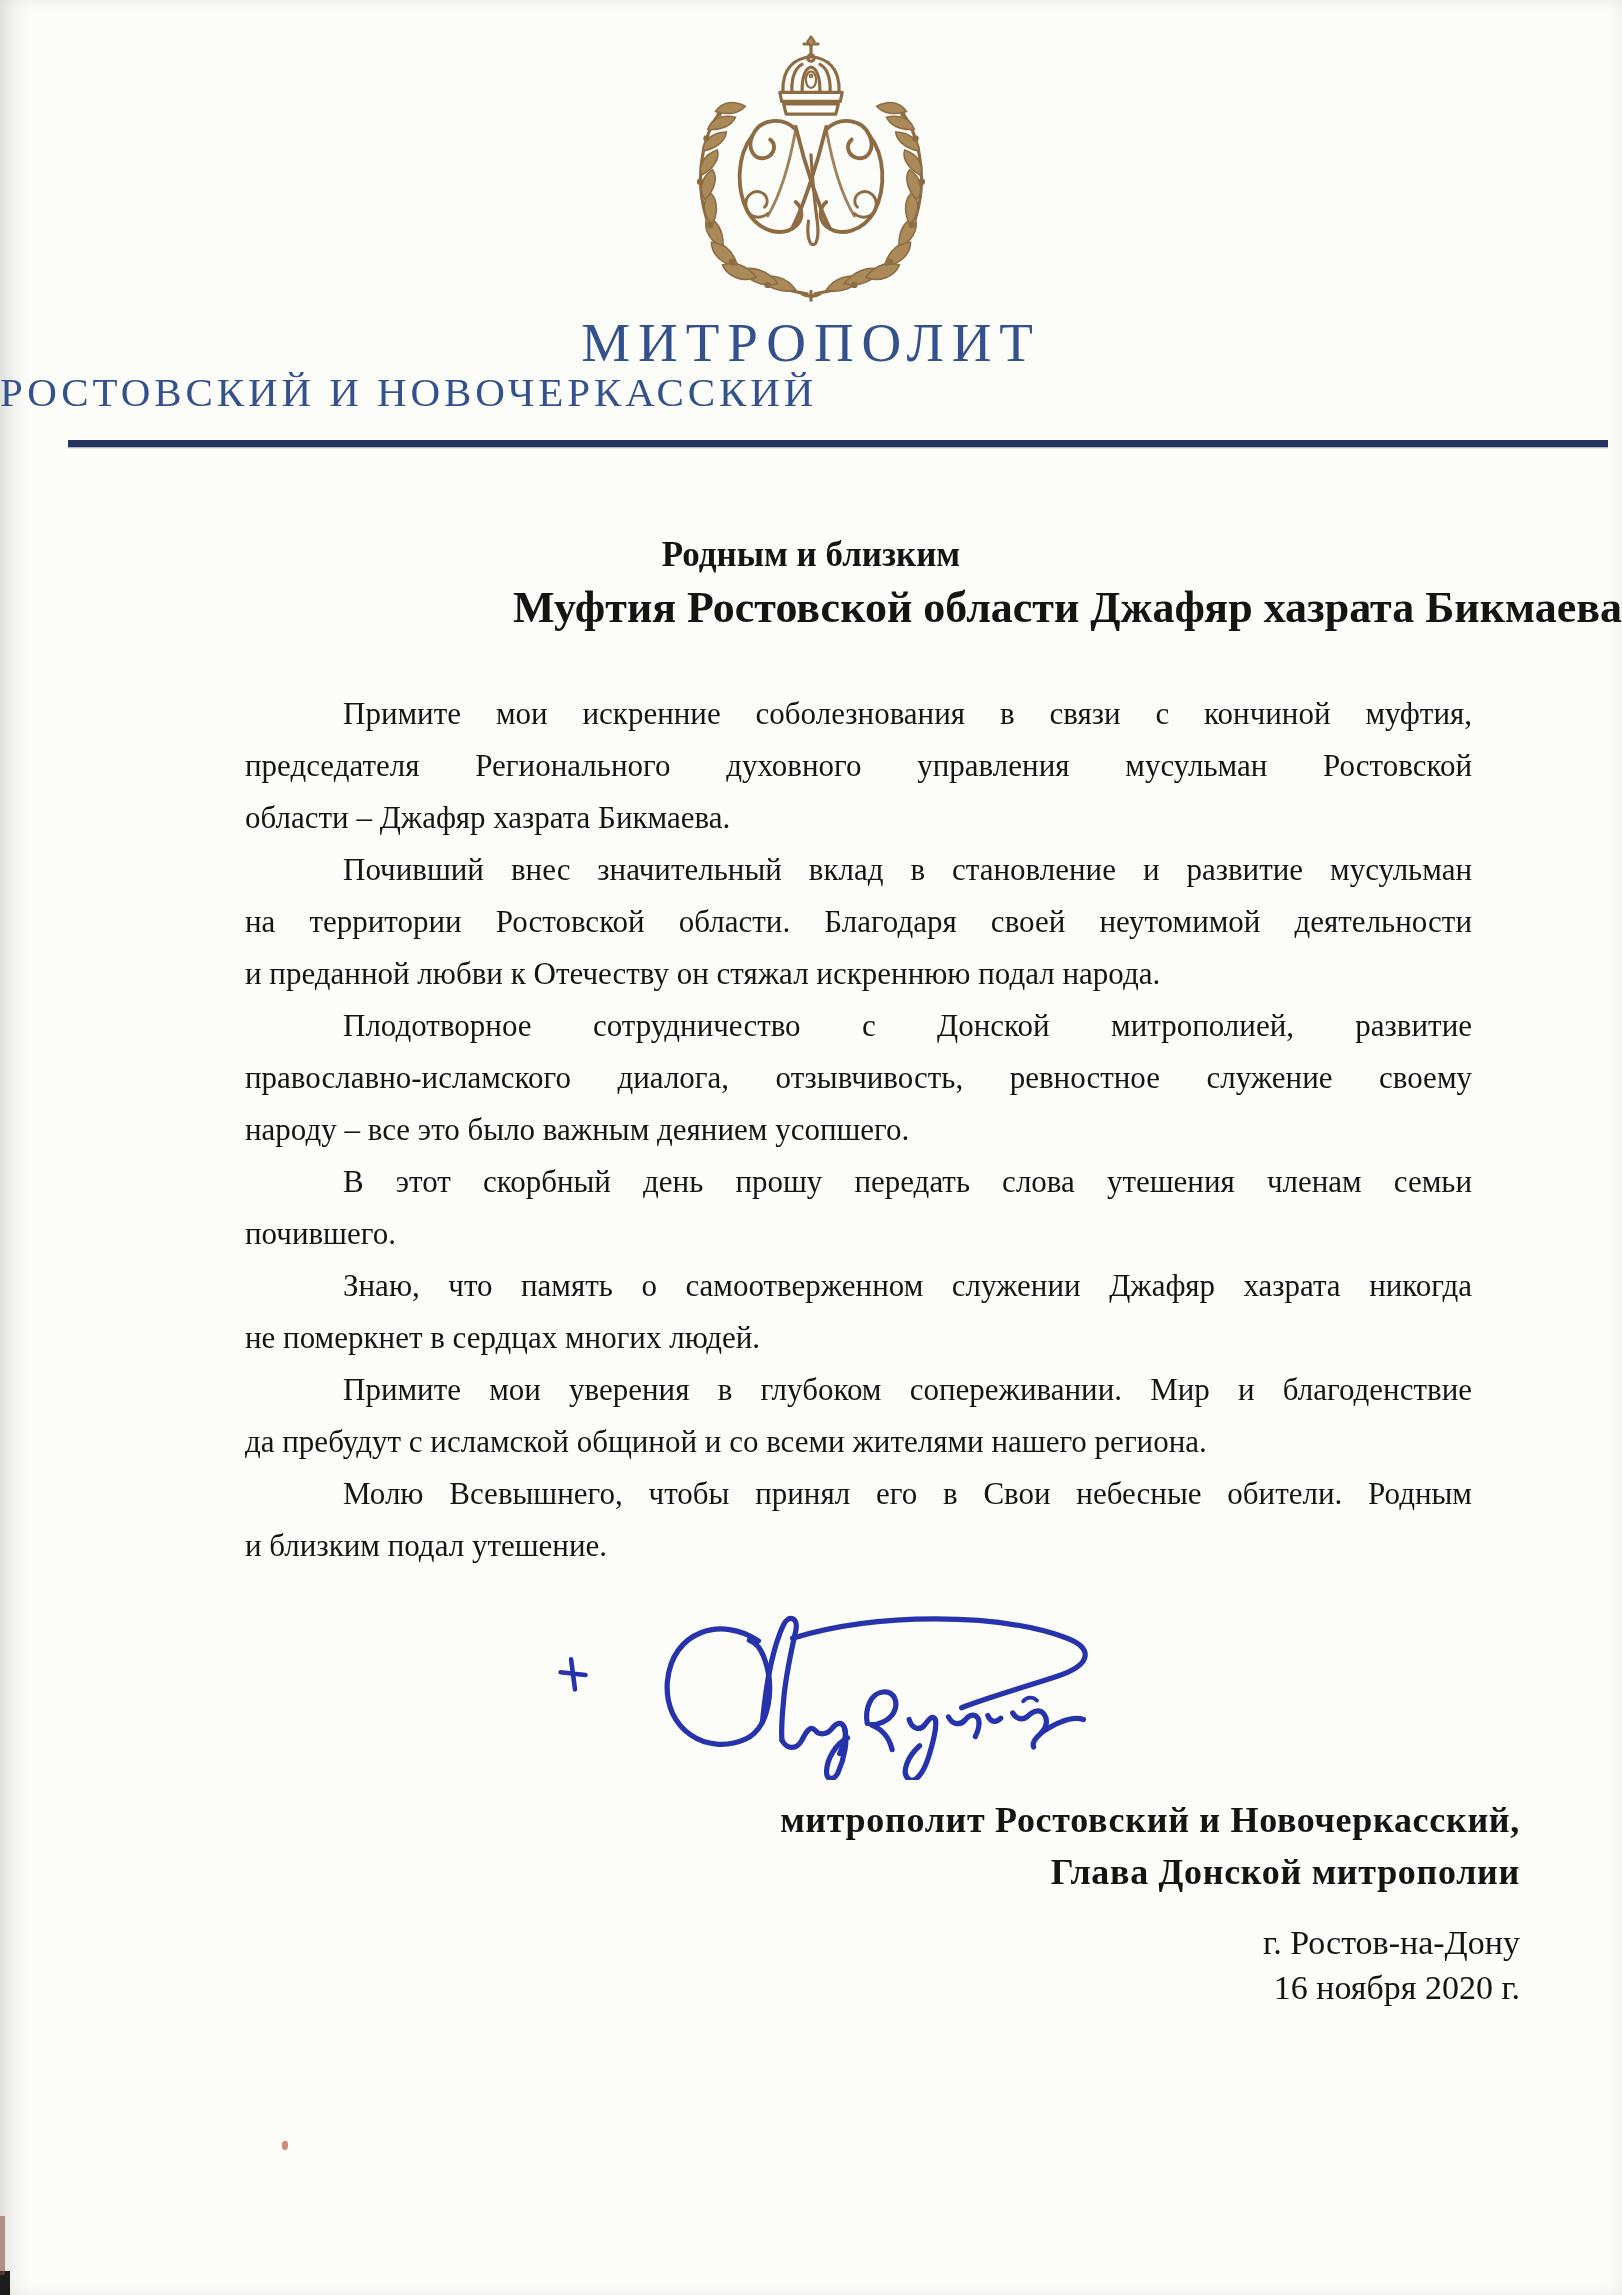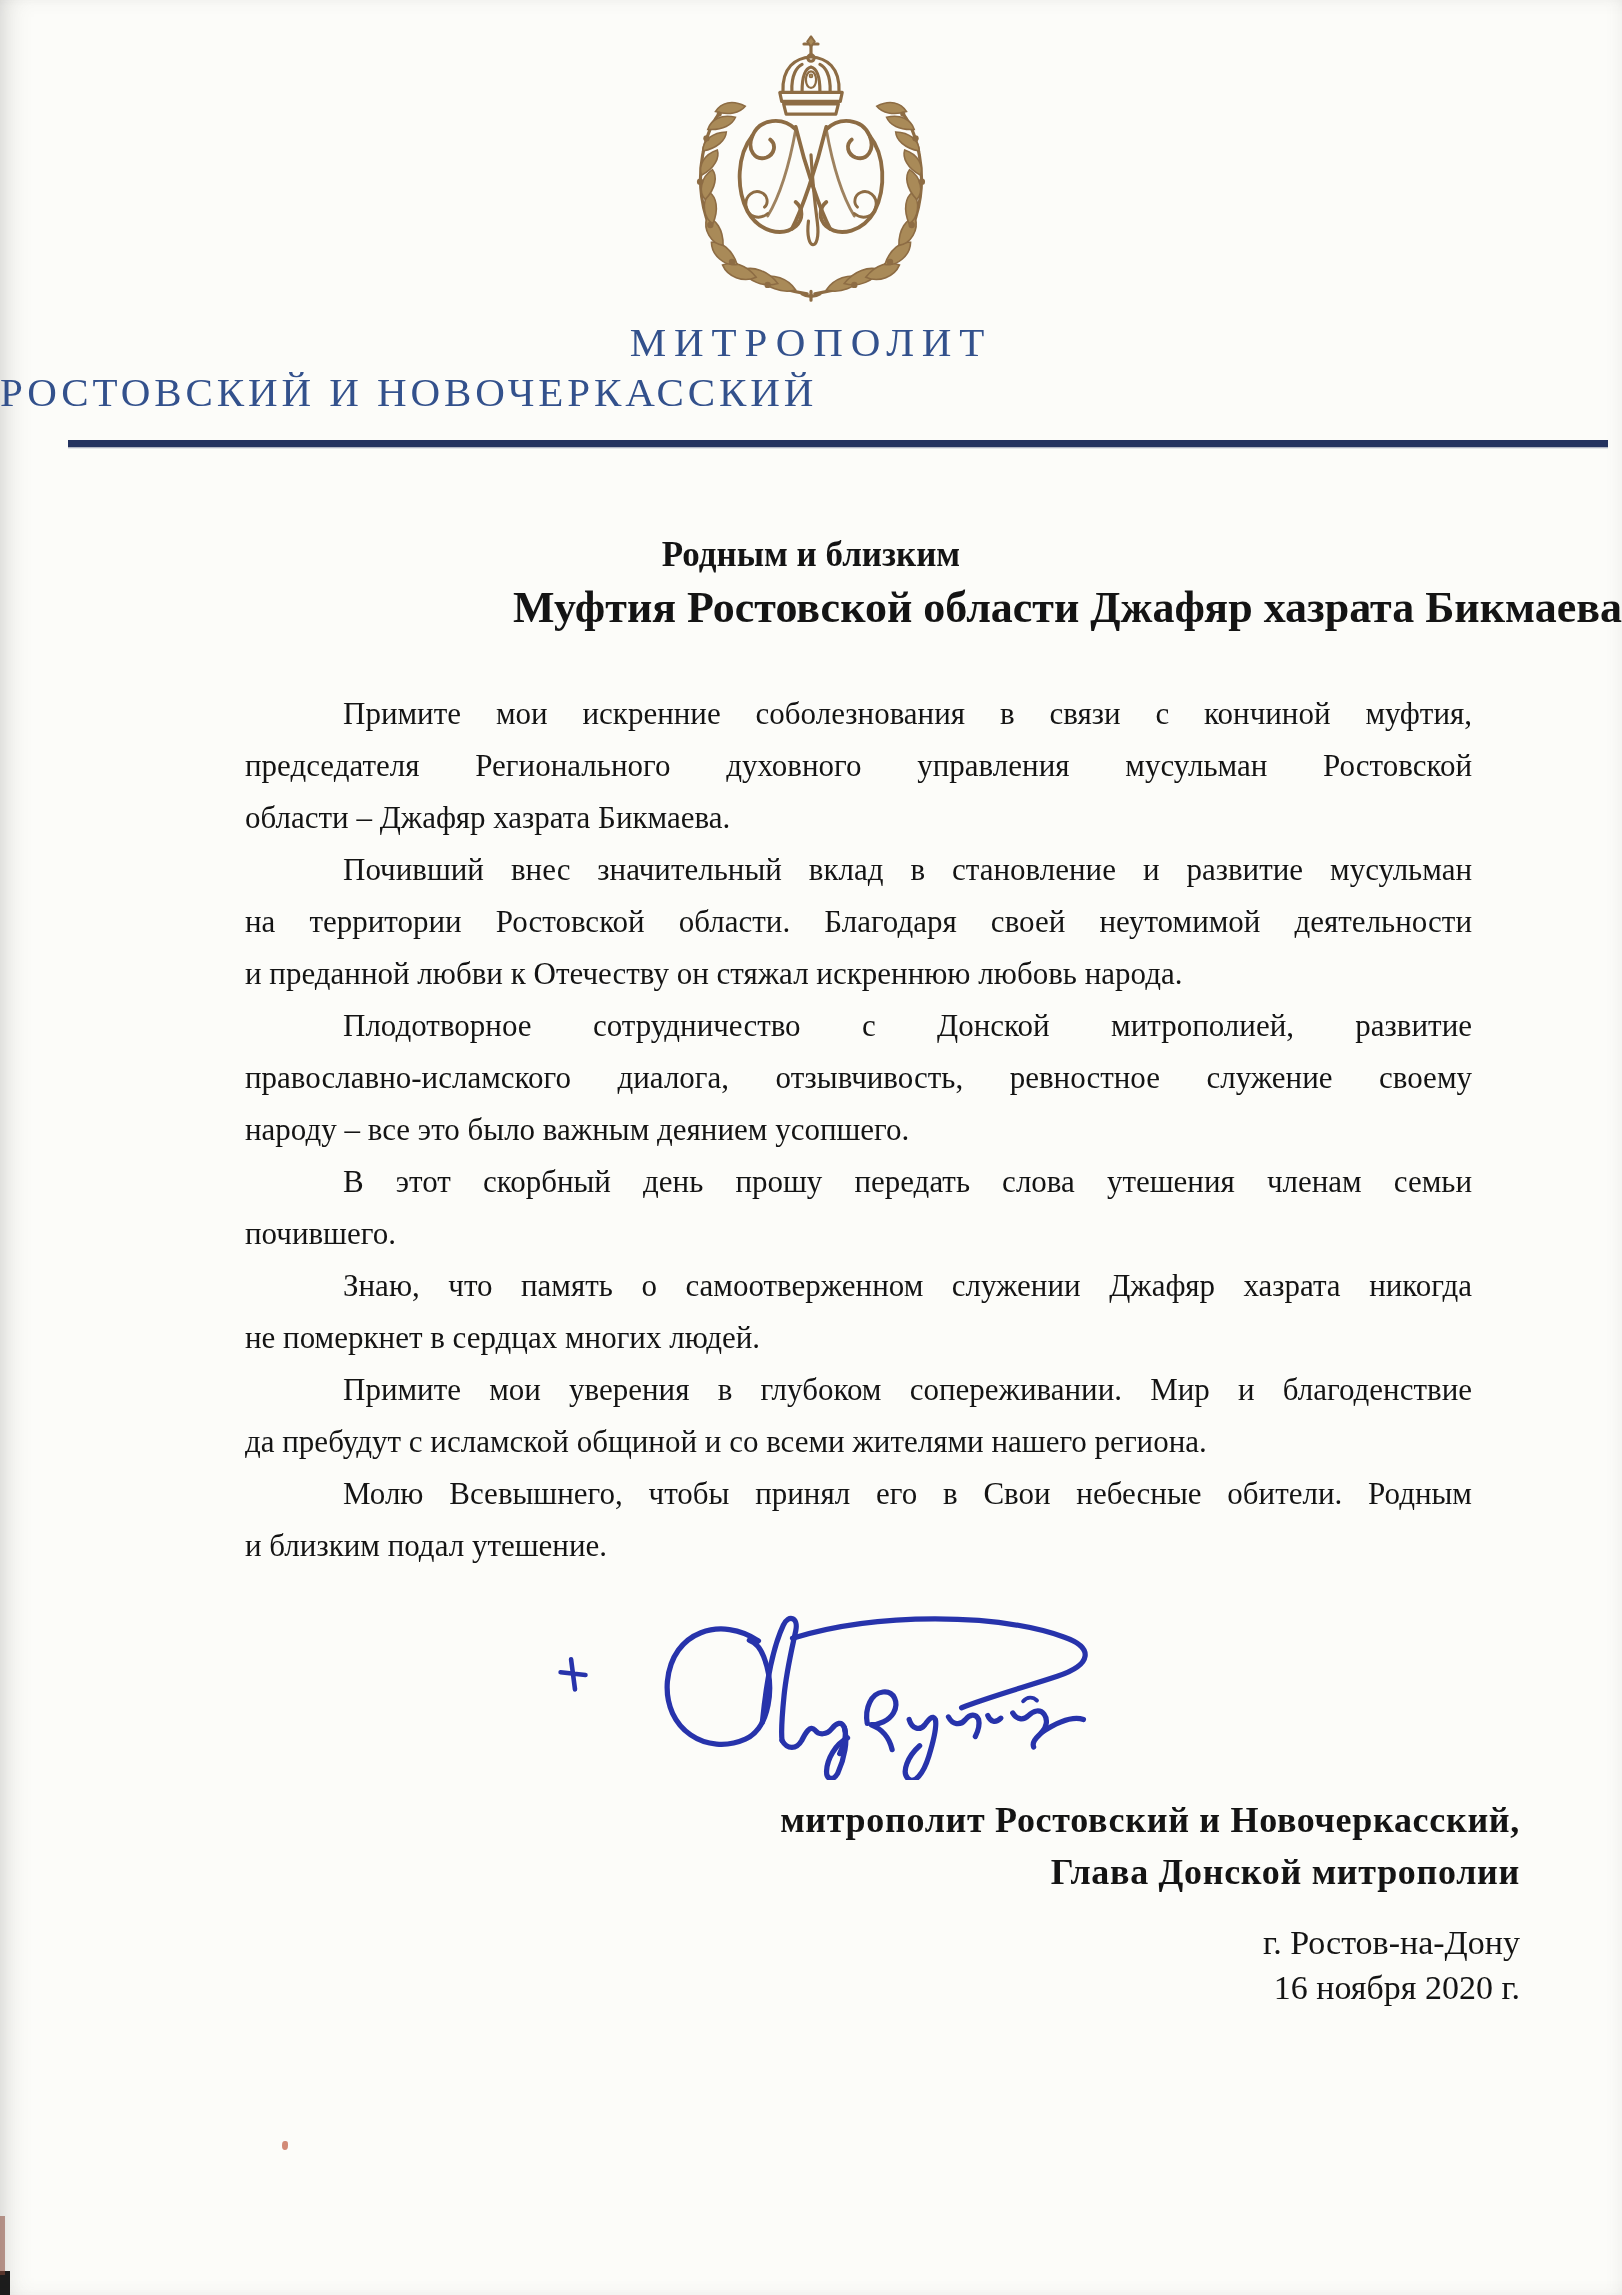--- a/index.html
+++ b/index.html
@@ -10,21 +10,21 @@
     background:#fcfcf9;
     overflow:hidden;
     font-family:"Liberation Serif", serif;
     color:#141414;
     box-shadow:inset 17px 0 33px -22px rgba(90,90,88,.45), inset -9.2px 0 19.7px -15.7px rgba(120,120,118,.25);
   }
   
   .emblem-wrap{width:288px;height:274px;margin:30px auto 0;}
   .lh-line1{
     margin-top:17px;text-align:center;
-    font-size:41px;line-height:43px;letter-spacing:7.9px;
+    font-size:55px;line-height:43px;letter-spacing:7.9px;
     color:var(--lh-blue,#33518c);
   }
   .lh-line2{
     margin-top:6.6px;text-align:left;
     font-size:41px;line-height:43px;letter-spacing:3.9px;
     color:var(--lh-blue,#33518c);
   }
   .lh-rule{
     margin:26px 14.4px 0 68px;height:7.2px;
     background:var(--rule-blue,#24335f);
@@ -128,21 +128,21 @@
 
   <div class="body-block">
       <div class="para">
         <div class="line first just">Примите мои искренние соболезнования в связи с кончиной муфтия,</div>
         <div class="line just">председателя Регионального духовного управления мусульман Ростовской</div>
         <div class="line last">области – Джафяр хазрата Бикмаева.</div>
       </div>
       <div class="para">
         <div class="line first just">Почивший внес значительный вклад в становление и развитие мусульман</div>
         <div class="line just">на территории Ростовской области. Благодаря своей неутомимой деятельности</div>
-        <div class="line last">и преданной любви к Отечеству он стяжал искреннюю любовь народа.</div>
+        <div class="line last">и преданной любви к Отечеству он стяжал искреннюю подал народа.</div>
       </div>
       <div class="para">
         <div class="line first just">Плодотворное сотрудничество с Донской митрополией, развитие</div>
         <div class="line just">православно-исламского диалога, отзывчивость, ревностное служение своему</div>
         <div class="line last">народу – все это было важным деянием усопшего.</div>
       </div>
       <div class="para">
         <div class="line first just">В этот скорбный день прошу передать слова утешения членам семьи</div>
         <div class="line last">почившего.</div>
       </div>

